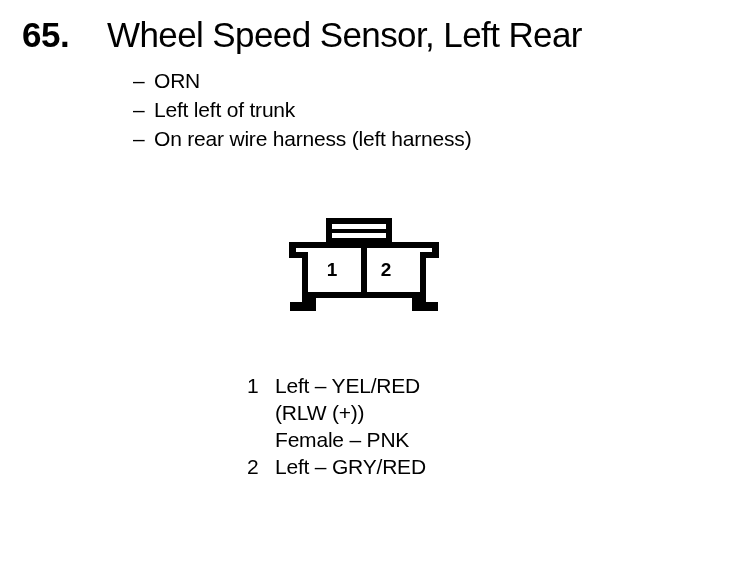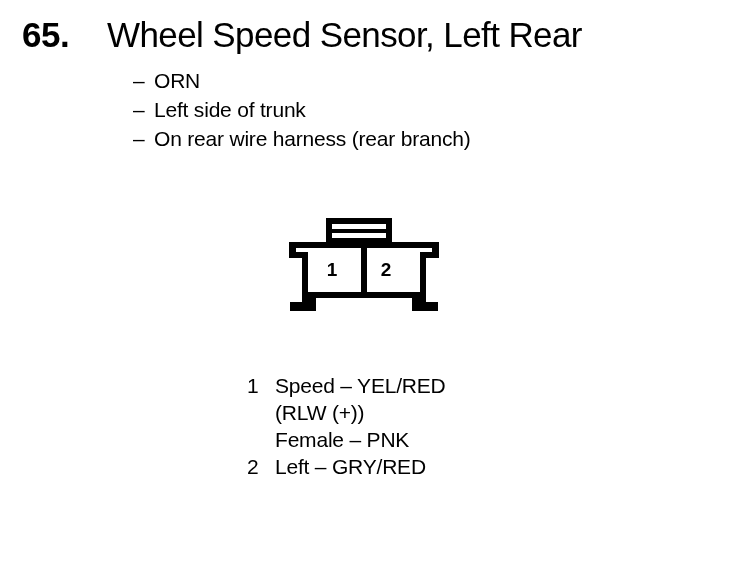--- a/index.html
+++ b/index.html
@@ -126,24 +126,24 @@
   <div class="header">
     <div class="header-number">65.</div>
     <div class="header-title">Wheel Speed Sensor, Left Rear</div>
   </div>
 
   <div class="notes">
     <div class="note-line">
       <span class="note-dash">–</span><span>ORN</span>
     </div>
     <div class="note-line">
-      <span class="note-dash">–</span><span>Left side of trunk</span>
+      <span class="note-dash">–</span><span>Left left of trunk</span>
     </div>
     <div class="note-line">
-      <span class="note-dash">–</span><span>On rear wire harness (rear branch)</span>
+      <span class="note-dash">–</span><span>On rear wire harness (left harness)</span>
     </div>
   </div>
 
   <div class="connector-wrap">
     <svg class="connector-svg" width="160" height="104" viewBox="0 0 160 104">
 
       <g>
         <rect x="40" y="4" width="66" height="28" fill="#000000"></rect>
         <rect x="46" y="10" width="54" height="5" fill="#ffffff"></rect>
         <rect x="46" y="19" width="54" height="5" fill="#ffffff"></rect>
@@ -187,21 +187,21 @@
       <text class="pin-num" x="46" y="62" text-anchor="middle">1</text>
       <text class="pin-num" x="100" y="62" text-anchor="middle">2</text>
     </svg>
   </div>
 
   <div class="legend">
 
     <div class="legend-entry">
       <div class="legend-row">
         <span class="legend-pin">1</span>
-        <span class="legend-text">Speed – YEL/RED</span>
+        <span class="legend-text">Left – YEL/RED</span>
       </div>
       <div class="legend-row">
         <span class="legend-pin blank">&nbsp;</span>
         <span class="legend-text">(RLW (+))</span>
       </div>
       <div class="legend-row">
         <span class="legend-pin blank">&nbsp;</span>
         <span class="legend-text">Female – PNK</span>
       </div>
     </div>

